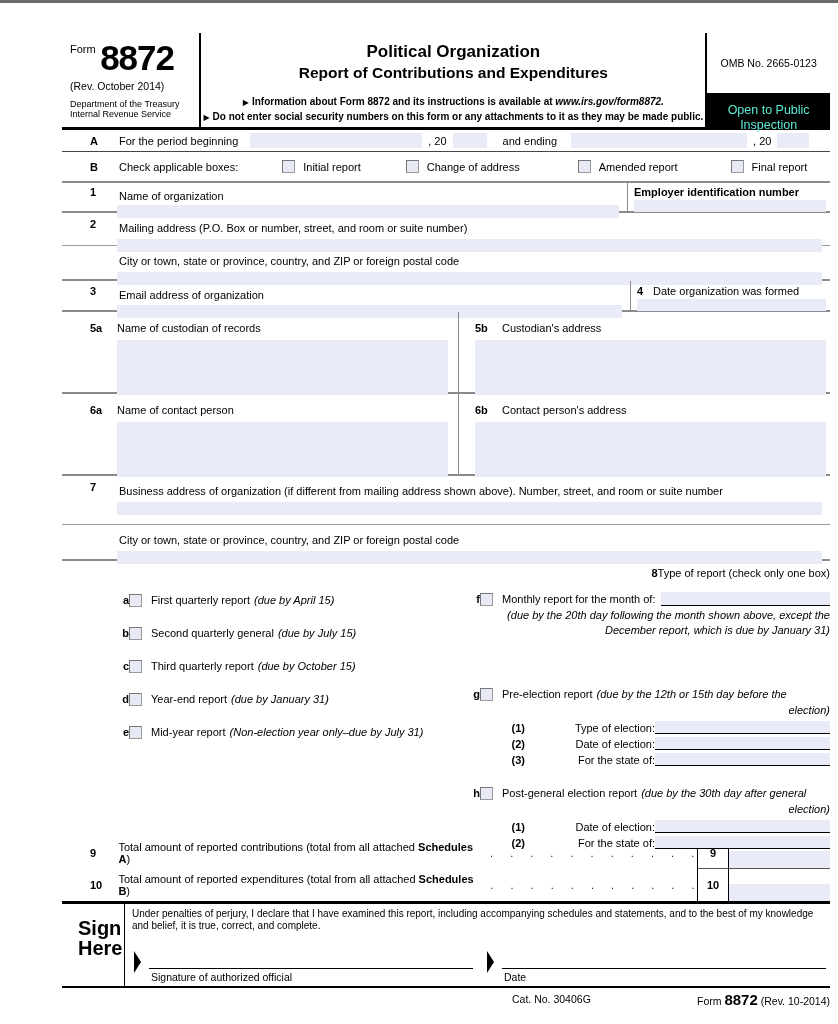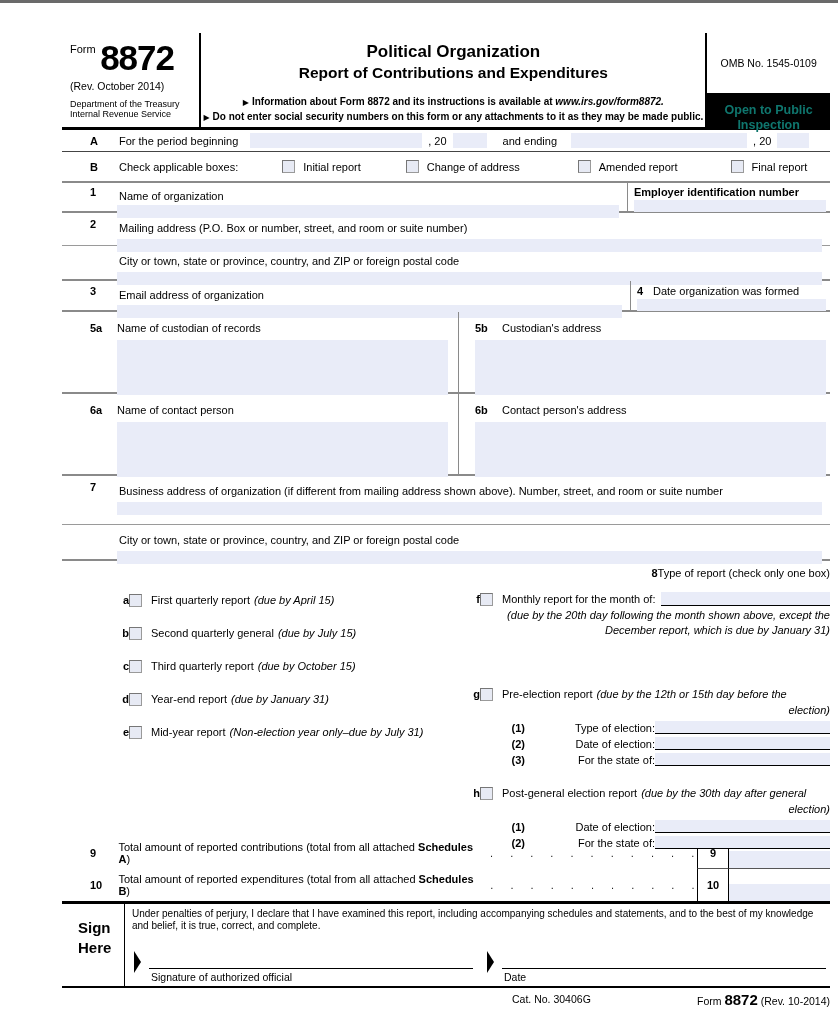--- a/index.html
+++ b/index.html
@@ -18,21 +18,21 @@
   .agency { font-size:9px; margin-top:7px; line-height:10px; }
   .hdr-center { flex:1; text-align:center; display:flex; flex-direction:column; padding:4px 2px 2px 2px; }
   .title1 { font-size:17px; font-weight:bold; margin-top:5px; }
   .title2 { font-size:15.5px; font-weight:bold; margin-top:2px; }
   .bullets { margin-top:auto; }
   .bullet { font-size:10px; font-weight:bold; white-space:nowrap; line-height:14px; }
   .bullet .tri-sm { font-size:8px; margin-right:3px; }
   .itbold { font-style:italic; }
   .hdr-right { width:138px; border-left:2px solid #000; display:flex; flex-direction:column; }
   .omb { flex:1; font-size:10.5px; display:flex; align-items:center; justify-content:center; }
-  .inspection { background:#000; color:#0f766e; font-size:12.5px; font-weight:bold; text-align:center; padding:10px 6px; line-height:15px; height:34px; }
+  .inspection { background:#000; color:#5eead4; font-size:12.5px; font-weight:normal; text-align:center; padding:10px 6px; line-height:15px; height:34px; }
   .numcol { display:inline-block; width:29px; font-weight:bold; font-size:11px; vertical-align:top; }
   .lbl { font-size:11px; }
   .indent { padding-left:28px; }
   .field { background:#e9ecf8; }
   .band { height:13px; background:#e9ecf8; margin:2px 8px 3px 55px; }
 
   
   .rowA { height:22px; display:flex; align-items:center; padding-left:28px; font-size:11px; border-bottom:1.5px solid #444; }
   .rowA .numcol { width:29px; }
   .fA1 { width:172px; height:15px; margin-left:12px; }
@@ -110,21 +110,21 @@
   .t-label { flex:1; display:flex; align-items:center; padding-left:28px; font-size:11px; }
   .t-label .numcol { width:29px; }
   .t-dots { letter-spacing:7px; margin-left:10px; white-space:nowrap; overflow:hidden; color:#222; }
   .t-numbox { width:32px; border-left:1.5px solid #000; border-right:1.5px solid #000; font-weight:bold; font-size:11px; display:flex; align-items:center; justify-content:center; }
   .t-field { width:101px; display:flex; flex-direction:column; justify-content:flex-end; }
   .t-field .fill { height:17px; background:#e9ecf8; }
   .t-row1 .t-numbox, .t-row1 .t-field { border-top:1px solid #555; border-bottom:1px solid #555; }
 
   
   .sign { display:flex; height:84px; border-bottom:2.5px solid #000; }
-  .sign-here { width:62px; font-size:15px; font-weight:bold; line-height:20px; padding:14px 0 0 16px; }
+  .sign-here { width:62px; font-size:20px; font-weight:bold; line-height:20px; padding:14px 0 0 16px; }
   .sign-right { flex:1; border-left:1.5px solid #000; display:flex; flex-direction:column; padding:4px 2px 0 7px; }
   .decl { font-size:10px; line-height:12px; max-width:700px; }
   .sig-row { display:flex; align-items:flex-end; margin-top:auto;justify-content:center; }
   .tri { width:0; height:0; border-left:7px solid #000; border-top:11px solid transparent; border-bottom:11px solid transparent; margin:0 8px 13px 2px; }
   .sig-col { flex:1; }
   .sig-col .rulex { border-bottom:1.5px solid #000; }
   .sig-col .under { font-size:10.5px; padding:2px 0 3px 2px; }
   .date-col { width:168px; margin-right:2px; }
   .tri2 { margin-left:14px; }
 
@@ -154,21 +154,21 @@
       </div>
       <div class="hdr-center">
         <div class="title1">Political Organization</div>
         <div class="title2">Report of Contributions and Expenditures</div>
         <div class="bullets">
           <div class="bullet"><span class="tri-sm">▶</span><span>Information about Form 8872 and its instructions is available at</span> <span class="itbold">www.irs.gov/form8872.</span></div>
           <div class="bullet"><span class="tri-sm">▶</span><span>Do not enter social security numbers on this form or any attachments to it as they may be made public.</span></div>
         </div>
       </div>
       <div class="hdr-right">
-        <div class="omb">OMB No. 1545-0109</div>
+        <div class="omb">OMB No. 2665-0123</div>
         <div class="inspection">Open to Public Inspection</div>
       </div>
     </div>
 
     <div class="rowA">
       <span class="numcol">A</span>
       <span class="lbl">For the period beginning</span>
       <span class="field fA1"></span>
       <span class="y20">, 20</span>
       <span class="field fA2"></span>

